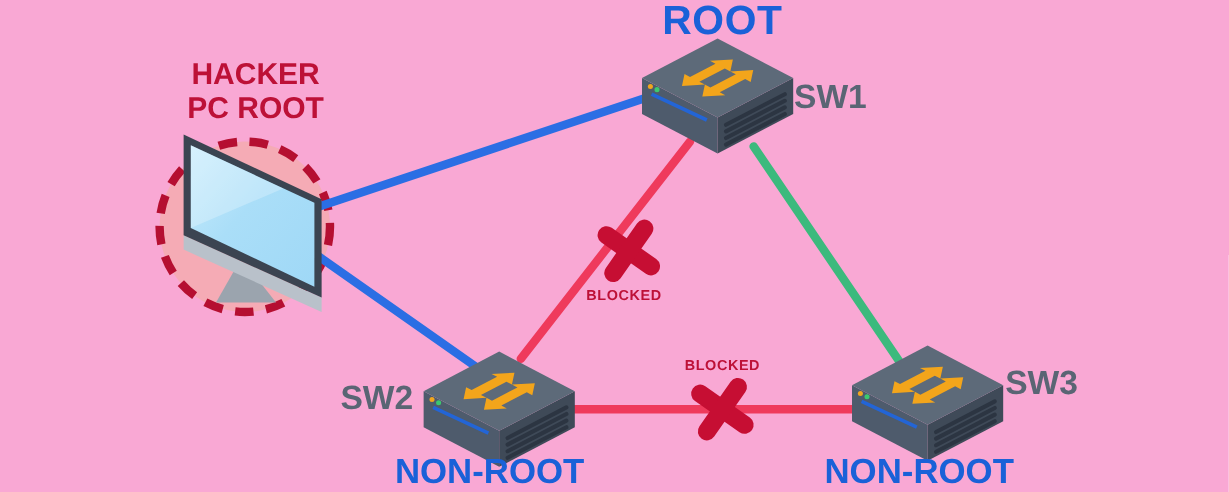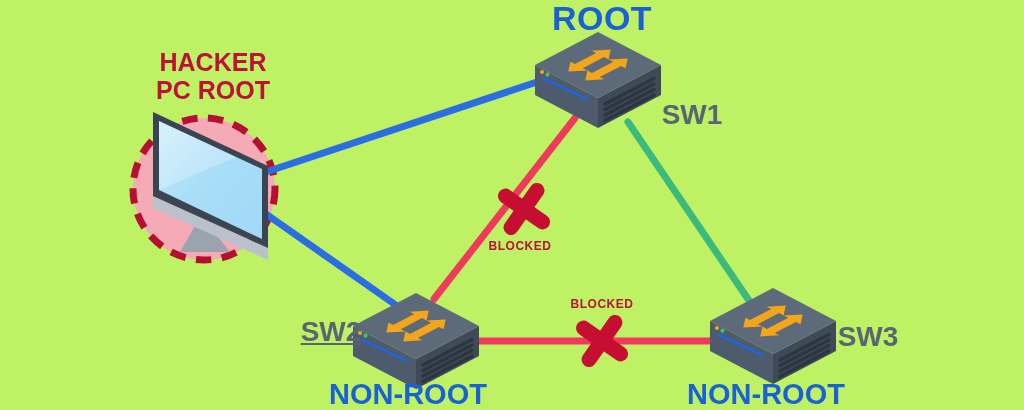--- a/index.html
+++ b/index.html
@@ -4,21 +4,21 @@
 <style>
   html, body {
     margin: 0;
     padding: 0;
     font-family: "Liberation Sans", "DejaVu Sans", sans-serif;
   }
   .stage {
     position: relative;
     width: 1024px;
     height: 410px;
-    background: #bef264;
+    background: #f9a8d4;
     overflow: hidden;
   }
   .stage svg.graphic {
     position: absolute;
     left: 0;
     top: 0;
   }
   .lbl {
     position: absolute;
     transform: translate(-50%, -50%);
@@ -36,23 +36,23 @@
     left: 213px; top: 76px;
     font-size: 25px;
     line-height: 28px;
     color: #bd1137;
     text-align: center;
   }
   .lbl-sw {
     font-size: 28px;
     color: #5a6574;
   }
-  .lbl-sw1 { left: 692px; top: 81px; margin-top: 34px; }
-  .lbl-sw2 { left: 331px; top: 332px; text-decoration: underline; }
-  .lbl-sw3 { left: 868px; top: 337px; }
+  .lbl-sw1 { left: 692px; top: 81px; }
+  .lbl-sw2 { left: 314px; top: 332px; }
+  .lbl-sw3 { left: 868px; top: 319px; }
   .lbl-nonroot {
     font-size: 29px;
     color: #1a61d8;
     text-align: right;
   }
   .lbl-nonroot-sw2 { left: 408px; top: 394px; }
   .lbl-nonroot-sw3 { left: 766px; top: 394px; }
   .lbl-blocked {
     font-size: 12px;
     letter-spacing: 0.5px;

